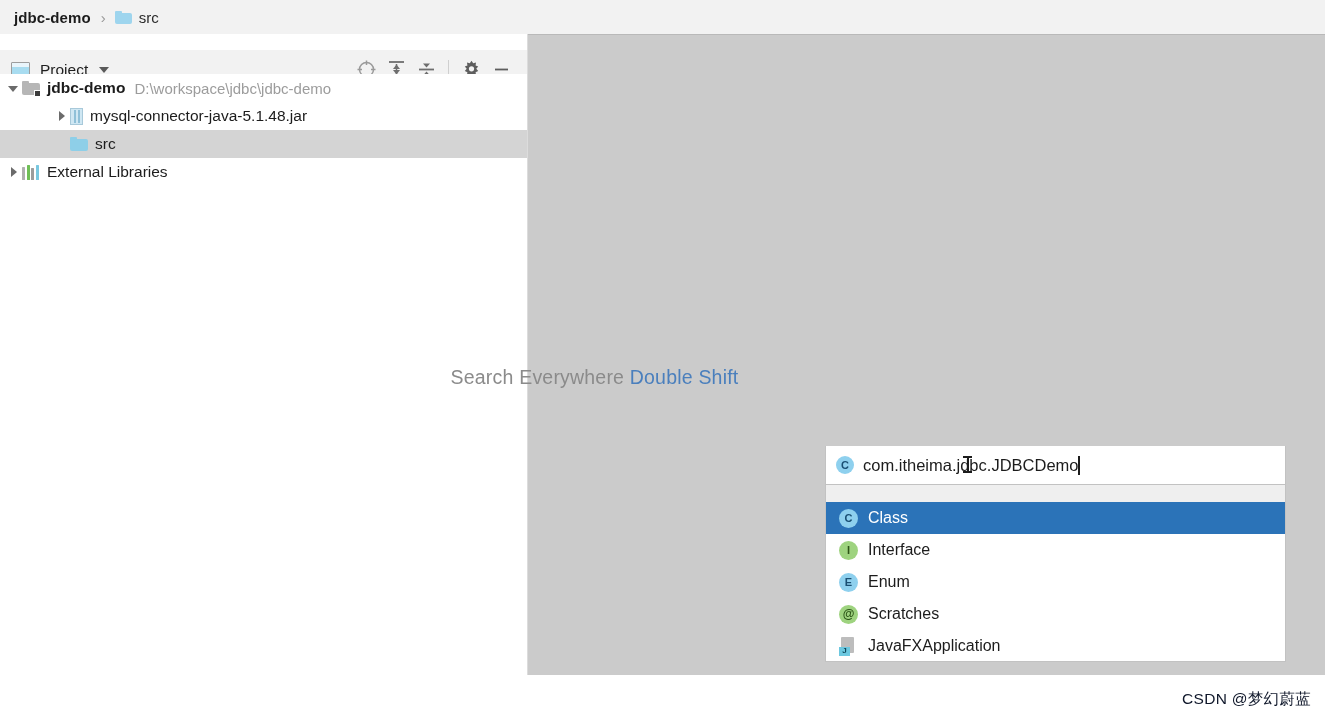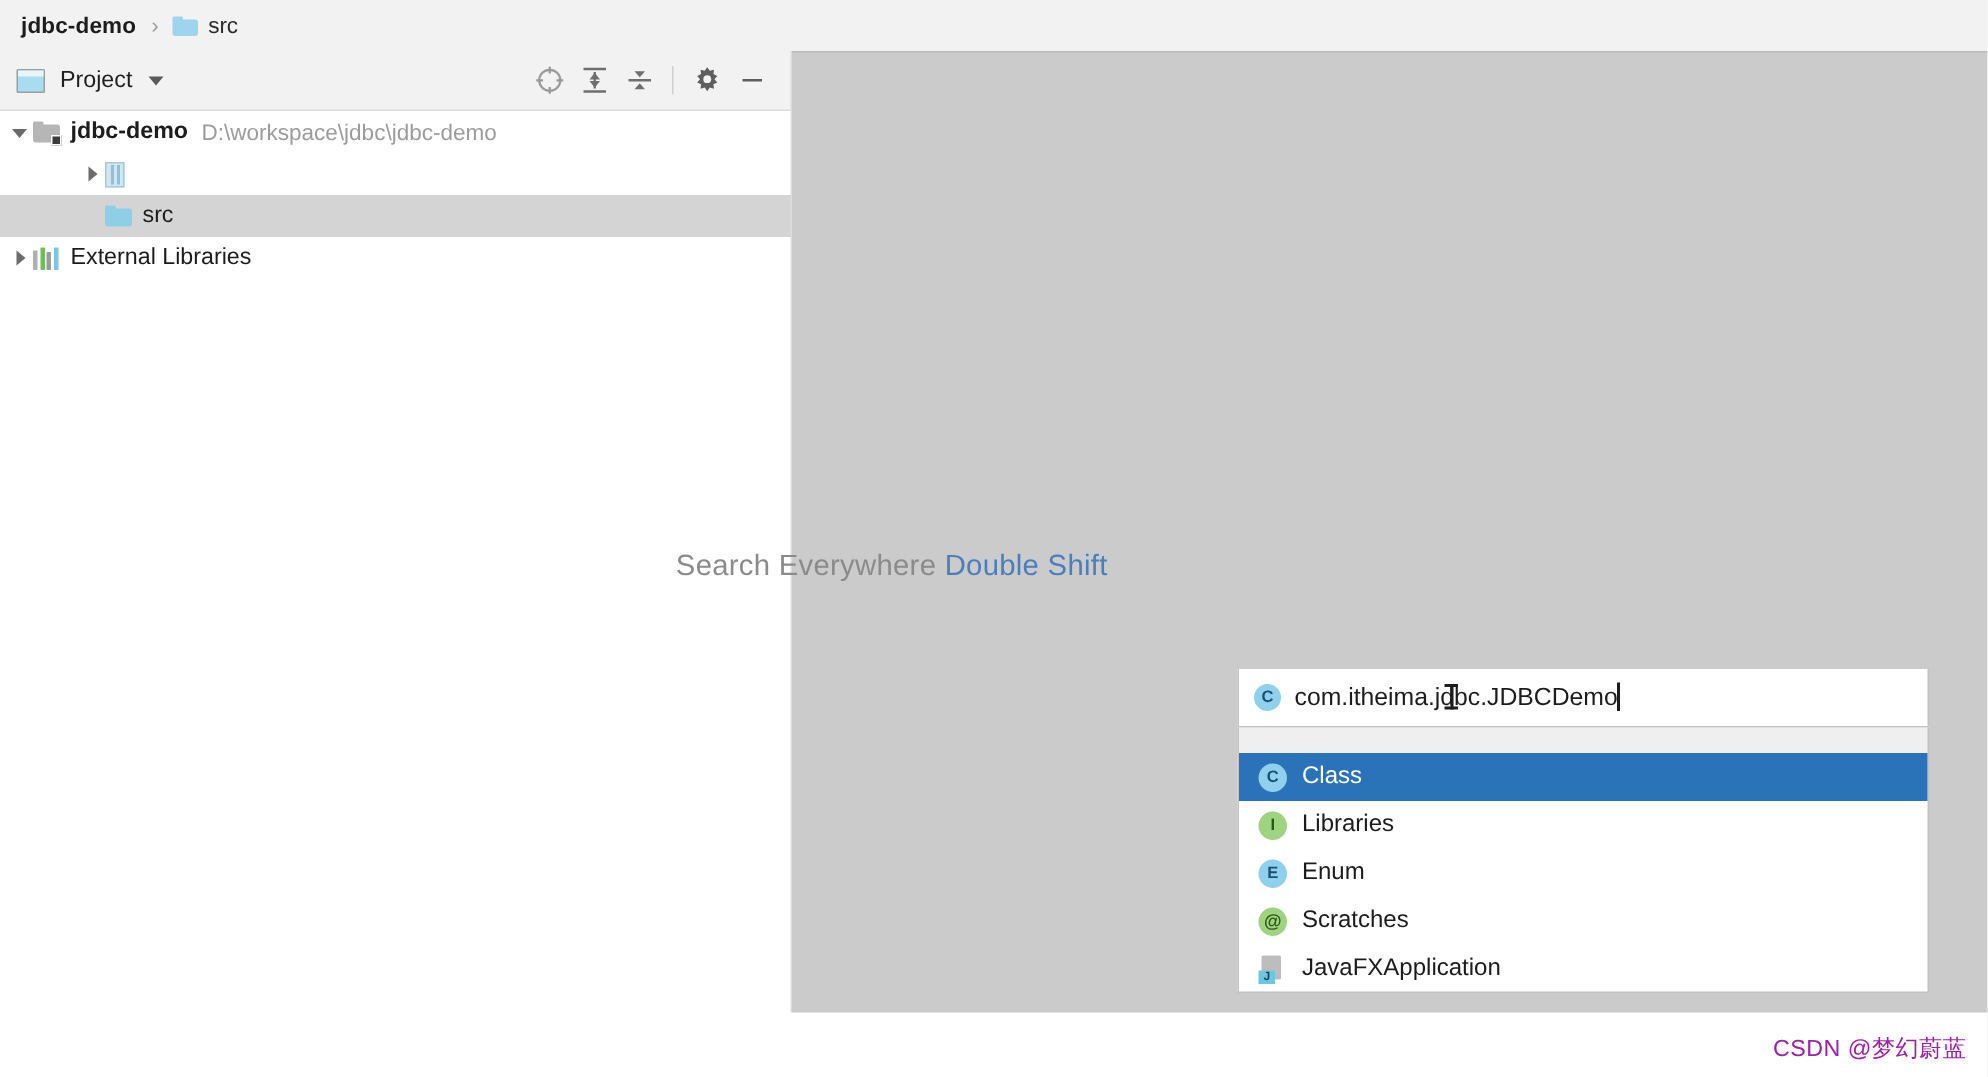--- a/index.html
+++ b/index.html
@@ -25,21 +25,21 @@
     background:#9ed5ee; border-radius: 1px 2px 2px 2px;
   }
   .bc-folder-ico:after {
     content:""; position:absolute; left:0; top:0px; width:7px; height:3px;
     background:#9ed5ee; border-radius: 1px 1px 0 0;
   }
   .bc-src { font-size: 15px; color: #2b2b2b; }
 
   
   .tool-header {
-    position: absolute; left: 0; top: 34px; width: 528px; height: 40px;
+    position: absolute; left: 0; top: 50px; width: 528px; height: 40px;
     background: #f2f2f2; border-bottom: 1px solid #dcdcdc;
     display: flex; align-items: center; box-sizing: border-box;
   }
   .proj-icon {
     width: 19px; height: 16px; margin-left: 11px; margin-right: 10px;
     background: #a8dcf0; border: 1.5px solid #9d9d9d; box-sizing: border-box;
     position: relative; border-radius: 1px;
   }
   .proj-icon:after{
     content:""; position:absolute; left:0; top:0; right:0; height:4px; background:#e9f5fb;
@@ -235,21 +235,21 @@
   }
   .oi-fx .j{
     position:absolute; left:0px; bottom:0px; width:11px; height:9px;
     background:#6cc8e0; display:flex; align-items:center; justify-content:center;
   }
   .oi-fx .j span{ font-size:8px; font-weight:bold; color:#0d4759; line-height:1; }
 
   
   .watermark {
     position:absolute; right:14px; top:689px;
-    font-size:15.5px; color:#a21caf; letter-spacing:.3px;
+    font-size:15.5px; color:#0f172a; letter-spacing:.3px;
   }
 </style>
 </head>
 <body>
 
 <div id="root">
 
   <div class="breadcrumb">
     <span class="bc-proj">jdbc-demo</span>
     <span class="bc-sep">›</span>
@@ -313,20 +313,21 @@
         <span class="name-bold">jdbc-demo</span>
         <span class="path">D:\workspace\jdbc\jdbc-demo</span>
       </div>
       <div class="row">
         <span style="flex:0 0 56px"></span>
         <span class="arrow right"></span>
         <span class="ico ico-jar">
           <span class="s1"></span>
           <span class="s2"></span>
         </span>
+        <span class="">mysql-connector-java-5.1.48.jar</span>
       </div>
       <div class="row selected">
         <span style="flex:0 0 56px"></span>
         <span class="arrow none"></span>
         <span class="ico ico-folder-blue"></span>
         <span class="">src</span>
       </div>
       <div class="row">
         <span style="flex:0 0 8px"></span>
         <span class="arrow right"></span>
@@ -364,21 +365,21 @@
       <div class="opt sel">
         <span class="oi oi-round oi-c">
           <span>C</span>
         </span>
         <span>Class</span>
       </div>
       <div class="opt">
         <span class="oi oi-round oi-i">
           <span>I</span>
         </span>
-        <span>Libraries</span>
+        <span>Interface</span>
       </div>
       <div class="opt">
         <span class="oi oi-round oi-e">
           <span>E</span>
         </span>
         <span>Enum</span>
       </div>
       <div class="opt">
         <span class="oi oi-round oi-a">
           <span>@</span>

